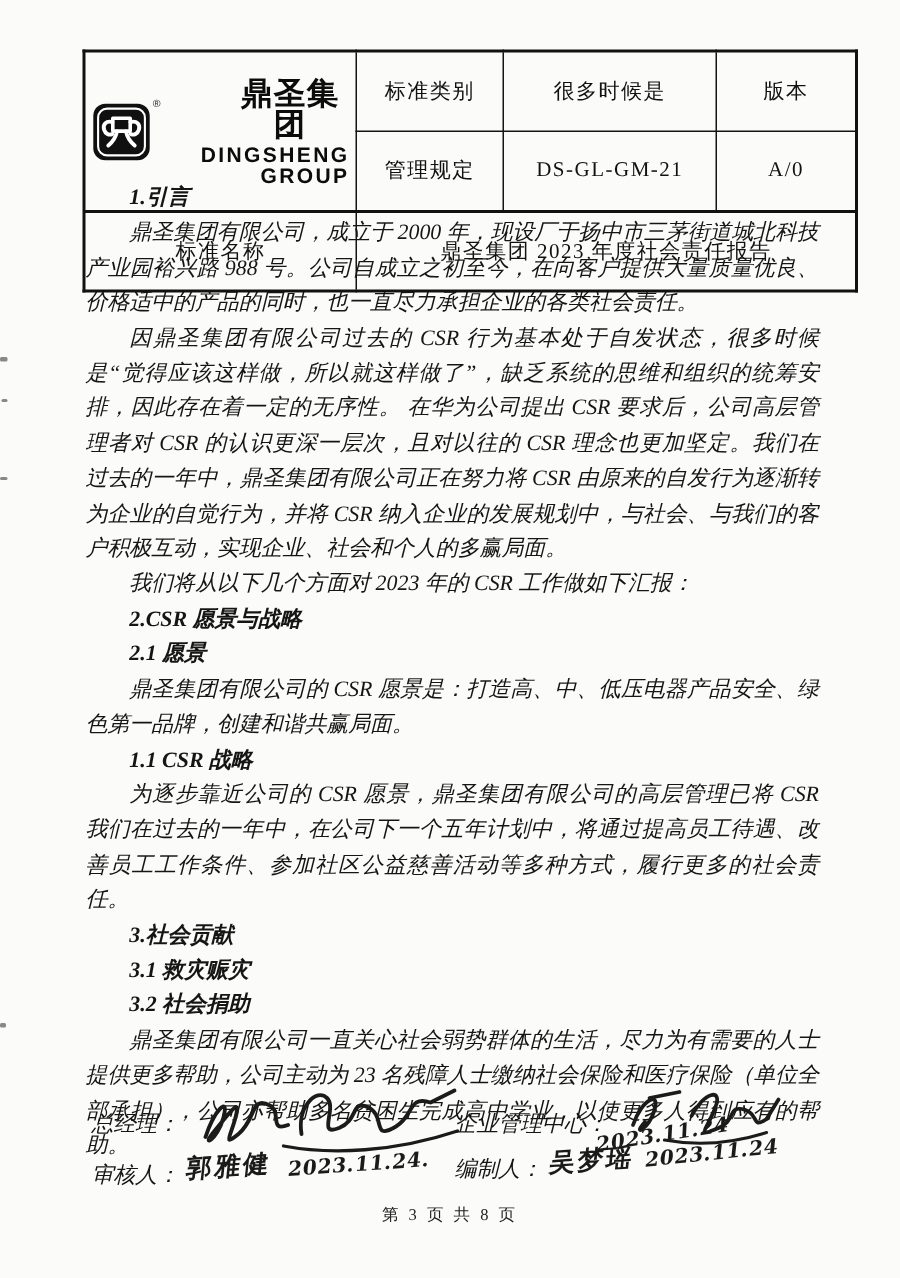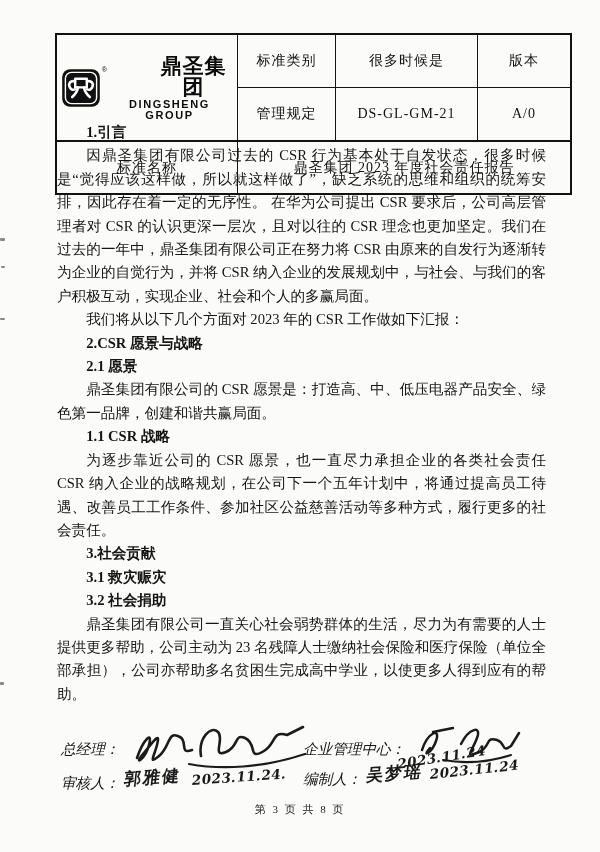--- a/index.html
+++ b/index.html
@@ -29,30 +29,30 @@
   .col-logo{width:172px;}
   .col-cat{width:93px;}
   .col-num{width:137px;}
   .col-ver{width:88px;}
   td.logo-cell{padding:2px 4px;}
   .logo-wrap{display:flex;align-items:center;justify-content:center;gap:5px;}
   .logo-mark{position:relative;width:40px;height:40px;flex:0 0 auto;}
   .logo-reg{position:absolute;top:-2px;right:-7px;font-size:7px;color:#111;font-family:"Liberation Sans",sans-serif;}
   .logo-texts{display:flex;flex-direction:column;align-items:flex-start;line-height:1;}
   .brand-cn{font-family:"Liberation Sans","DejaVu Sans",sans-serif;font-weight:bold;font-size:21px;letter-spacing:1px;color:#0c0c0c;margin-left:48px;}
-  .brand-en{font-family:"Liberation Sans","DejaVu Sans",sans-serif;font-weight:bold;font-size:11px;letter-spacing:1.6px;color:#0c0c0c;margin-top:2px;}
+  .brand-en{font-family:"Liberation Sans","DejaVu Sans",sans-serif;font-weight:bold;font-size:14px;letter-spacing:1.6px;color:#0c0c0c;margin-top:2px;text-align:right;}
   .num-cell{font-family:"Liberation Serif","DejaVu Serif",serif;letter-spacing:1.5px;}
 
   
   .body-text{
     position:absolute;left:57px;top:121px;width:489px;
     font-size:14.6px;line-height:23.4px;color:#151515;
     text-align:justify;
   }
-  .body-text p{margin:0;text-indent:2em;}
+  .body-text p{margin:0;text-indent:2em;font-style:italic;}
   .body-text p.h{font-weight:bold;text-align:left;}
 
   
   .sig-area{position:absolute;left:57px;top:718px;width:490px;height:86px;font-size:14.6px;color:#151515;}
   .sig-label{position:absolute;white-space:nowrap;font-style:italic;}
   .hand{
     font-family:"DejaVu Serif","Liberation Serif",serif;
     color:#1a1a1a;white-space:nowrap;
     transform:rotate(-4deg) skewX(-10deg);
     transform-origin:left bottom;
@@ -112,27 +112,28 @@
     </tr>
     <tr class="name-row">
       <td>标准名称</td>
       <td colspan="3">鼎圣集团 2023 年度社会责任报告</td>
     </tr>
   </tbody>
     </table>
 
   <div class="body-text">
     <p class="h">1.引言</p>
+    <p>鼎圣集团有限公司，成立于 2000 年，现设厂于扬中市三茅街道城北科技产业园裕兴路 988 号。公司自成立之初至今，在向客户提供大量质量优良、 价格适中的产品的同时，也一直尽力承担企业的各类社会责任。</p>
     <p>因鼎圣集团有限公司过去的 CSR 行为基本处于自发状态，很多时候是“觉得应该这样做，所以就这样做了”，缺乏系统的思维和组织的统筹安排，因此存在着一定的无序性。 在华为公司提出 CSR 要求后，公司高层管理者对 CSR 的认识更深一层次，且对以往的 CSR 理念也更加坚定。我们在过去的一年中，鼎圣集团有限公司正在努力将 CSR 由原来的自发行为逐渐转为企业的自觉行为，并将 CSR 纳入企业的发展规划中，与社会、与我们的客户积极互动，实现企业、社会和个人的多赢局面。</p>
     <p>我们将从以下几个方面对 2023 年的 CSR 工作做如下汇报：</p>
     <p class="h">2.CSR 愿景与战略</p>
     <p class="h">2.1 愿景</p>
     <p>鼎圣集团有限公司的 CSR 愿景是：打造高、中、低压电器产品安全、绿色第一品牌，创建和谐共赢局面。</p>
     <p class="h">1.1 CSR 战略</p>
-    <p>为逐步靠近公司的 CSR 愿景，也一直尽力承担企业的各类社会责任 CSR 纳入企业的战略规划，在公司下一个五年计划中，将通过提高员工待遇、改善员工工作条件、参加社区公益慈善活动等多种方式，履行更多的社会责任。</p>
+    <p>为逐步靠近公司的 CSR 愿景，鼎圣集团有限公司的高层管理已将 CSR 我们在过去的一年中，在公司下一个五年计划中，将通过提高员工待遇、改善员工工作条件、参加社区公益慈善活动等多种方式，履行更多的社会责任。</p>
     <p class="h">3.社会贡献</p>
     <p class="h">3.1 救灾赈灾</p>
     <p class="h">3.2 社会捐助</p>
     <p>鼎圣集团有限公司一直关心社会弱势群体的生活，尽力为有需要的人士提供更多帮助，公司主动为 23 名残障人士缴纳社会保险和医疗保险（单位全部承担），公司亦帮助多名贫困生完成高中学业，以使更多人得到应有的帮助。</p>
   </div>
 
   <div class="sig-area">
 
     <span class="sig-label" style="left:4px;top:22px;">总经理：</span>
     <svg class="sig-svg" style="left:68px;top:0px;" width="190" height="56" viewBox="0 0 190 56">

